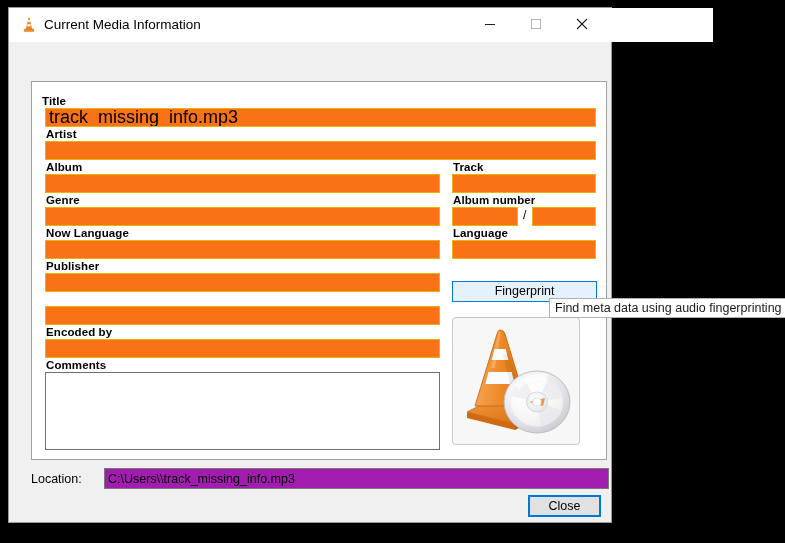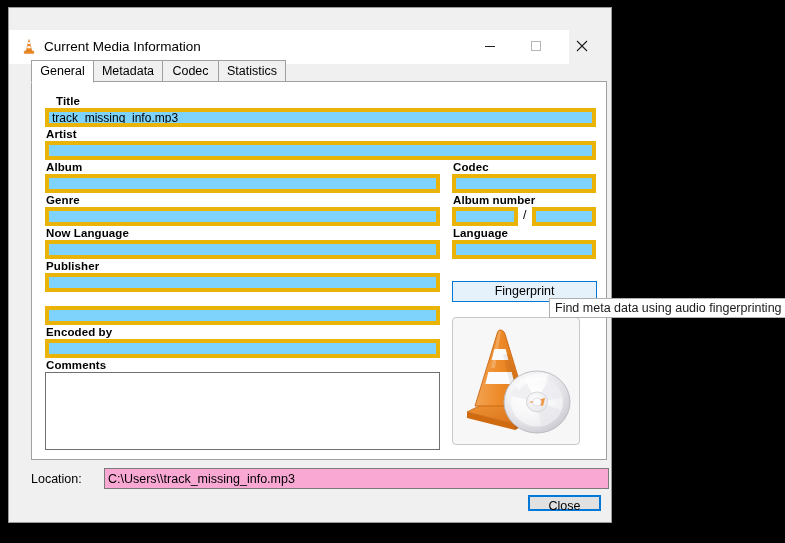--- a/index.html
+++ b/index.html
@@ -28,25 +28,24 @@
     height: 516px;
     background: #f0f0f0;
     border: 1px solid #9a9a9a;
     box-sizing: border-box;
   }
 
   
   .titlebar {
     position: absolute;
     left: 0; top: 0;
-    width: 560px;
+    width: 704px;
     height: 34px;
     background: #ffffff;
     box-sizing: border-box;
-    margin-top: 22px;
   }
   .title-icon {
     position: absolute;
     left: 11px; top: 8px;
     width: 18px; height: 18px;
   }
   .title-text {
     position: absolute;
     left: 35px; top: 8px;
     font-size: 13.5px;
@@ -118,24 +117,24 @@
     font-size: 11.5px;
     font-weight: bold;
     color: #000;
     white-space: nowrap;
     line-height: 14px;
     letter-spacing: 0.1px;
   }
   .txtin {
     position: absolute;
     box-sizing: border-box;
-    background: #7dd3fc;
-    border: 4px solid #eab308;
-    font-family: "Liberation Sans", sans-serif;
-    font-size: 12px;
+    background: #f97316;
+    border: 1px solid #eab308;
+    font-family: "Liberation Sans", sans-serif;
+    font-size: 18px;
     color: #000;
     padding: 0 3px;
     outline: none;
     line-height: 18px;
   }
   .txtarea {
     position: absolute;
     box-sizing: border-box;
     background: #ffffff;
     border: 1px solid #707070;
@@ -196,21 +195,21 @@
     color: #000;
     line-height: 16px;
   }
   .loc-input {
     position: absolute;
     left: 95px;
     top: 460px;
     width: 505px;
     height: 21px;
     box-sizing: border-box;
-    background: #f9a8d4;
+    background: #a21caf;
     border: 1px solid #7a7a7a;
     font-family: "Liberation Sans", sans-serif;
     font-size: 12.5px;
     color: #000;
     padding: 0 3px;
     overflow: hidden;
     white-space: nowrap;
     line-height: 19px;
     cursor: text;
   }
@@ -223,21 +222,21 @@
     line-height: 14px;
     position: relative;
     top: 2px;
   }
 
   .close-btn {
     position: absolute;
     left: 519px;
     top: 487px;
     width: 73px;
-    height: 16px;
+    height: 22px;
     box-sizing: border-box;
     background: #e1e1e1;
     border: 2px solid #0078d7;
     font-family: "Liberation Sans", sans-serif;
     font-size: 12.5px;
     color: #000;
     text-align: center;
     line-height: 19px;
     cursor: default;
     padding: 0;
@@ -289,39 +288,24 @@
         </svg>
       </div>
       <div class="winbtn btn-close">
         <svg width="13" height="13" viewBox="0 0 13 13">
           <line x1="1.5" y1="1.5" x2="11.5" y2="11.5" stroke="#202020" stroke-width="1.1"></line>
           <line x1="11.5" y1="1.5" x2="1.5" y2="11.5" stroke="#202020" stroke-width="1.1"></line>
         </svg>
       </div>
     </div>
 
-    <div class="tabstrip">
-      <div class="tabstrip-base"></div>
-      <div class="tab active" style="left:0px;width:63px;">
-        <span>General</span>
-      </div>
-      <div class="tab" style="left:62px;width:70px;">
-        <span>Metadata</span>
-      </div>
-      <div class="tab" style="left:131px;width:57px;">
-        <span>Codec</span>
-      </div>
-      <div class="tab" style="left:187px;width:68px;">
-        <span>Statistics</span>
-      </div>
-    </div>
 
     <div class="panel">
 
-      <div class="fld-label" style="left:24px;top:12px;">Title</div>
+      <div class="fld-label" style="left:10px;top:12px;">Title</div>
       <input class="txtin" style="left: 13px; top: 26px; width: 551px; height: 19px;" value="track_missing_info.mp3">
 
       <div class="fld-label" style="left:14px;top:45px;text-align:center;">Artist</div>
       <input class="txtin" style="left: 13px; top: 59px; width: 551px; height: 19px;" value="">
 
       <div class="fld-label" style="left:14px;top:78px;">Album</div>
       <input class="txtin" style="left: 13px; top: 92px; width: 395px; height: 19px;" value="">
 
       <div class="fld-label" style="left:14px;top:111px;">Genre</div>
       <input class="txtin" style="left: 13px; top: 125px; width: 395px; height: 19px;" value="">
@@ -334,21 +318,21 @@
 
       <div class="fld-label" style="left:14px;top:210px;margin-top:20px;">Copyright</div>
       <input class="txtin" style="left: 13px; top: 224px; width: 395px; height: 19px;" value="">
 
       <div class="fld-label" style="left:14px;top:243px;">Encoded by</div>
       <input class="txtin" style="left: 13px; top: 257px; width: 395px; height: 19px;" value="">
 
       <div class="fld-label" style="left:14px;top:276px;">Comments</div>
       <textarea class="txtarea" style="left: 13px; top: 290px; width: 395px; height: 78px;"></textarea>
 
-      <div class="fld-label" style="left:421px;top:78px;">Codec</div>
+      <div class="fld-label" style="left:421px;top:78px;">Track</div>
       <input class="txtin" style="left: 420px; top: 92px; width: 144px; height: 19px;" value="">
 
       <div class="fld-label" style="left:421px;top:111px;">Album number</div>
       <input class="txtin" style="left: 420px; top: 125px; width: 66px; height: 19px;" value="">
       <span class="slashmark" style="left:491px;top:126px;">/</span>
       <input class="txtin" style="left: 500px; top: 125px; width: 64px; height: 19px;" value="">
 
       <div class="fld-label" style="left:421px;top:144px;">Language</div>
       <input class="txtin" style="left: 420px; top: 158px; width: 144px; height: 19px;" value="">
 

